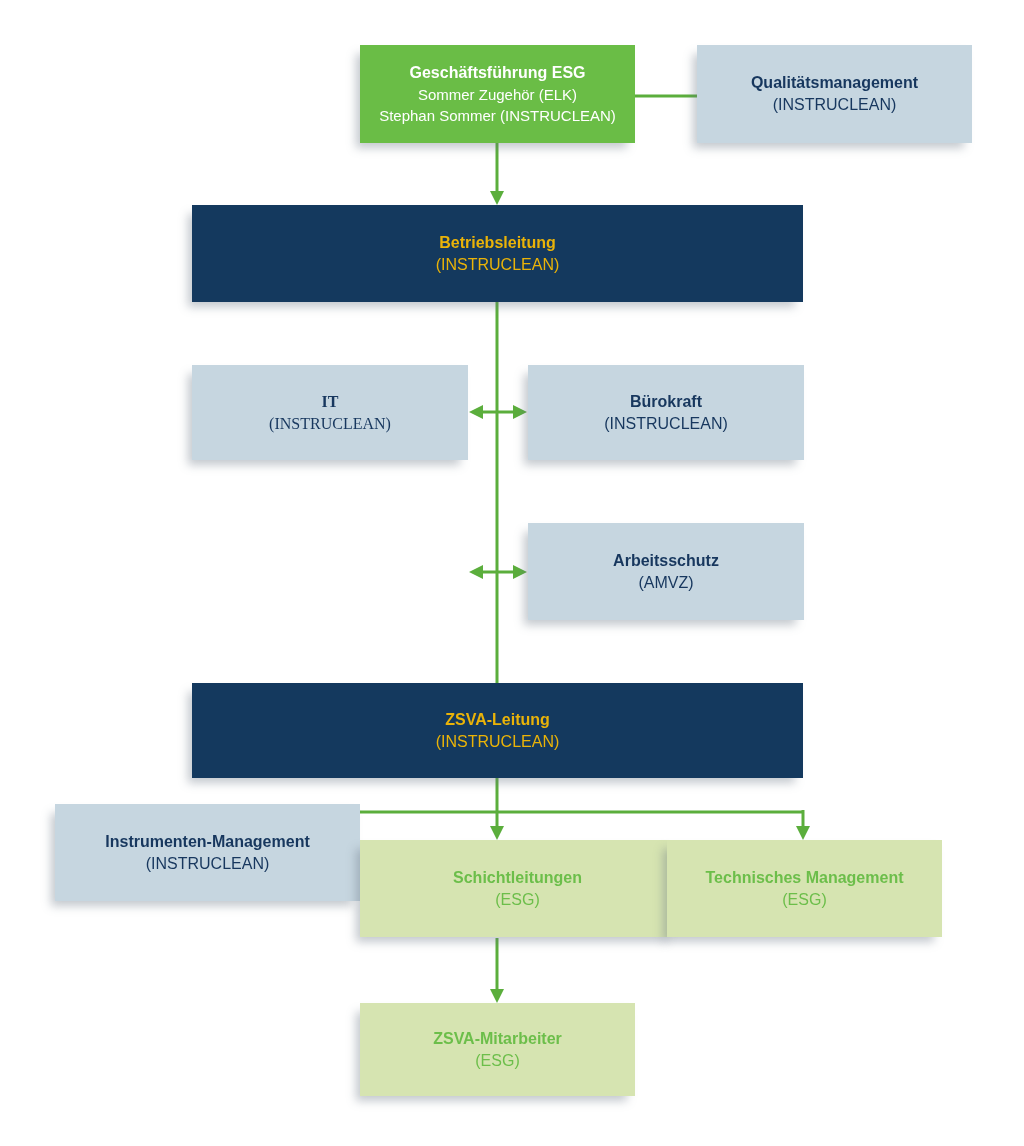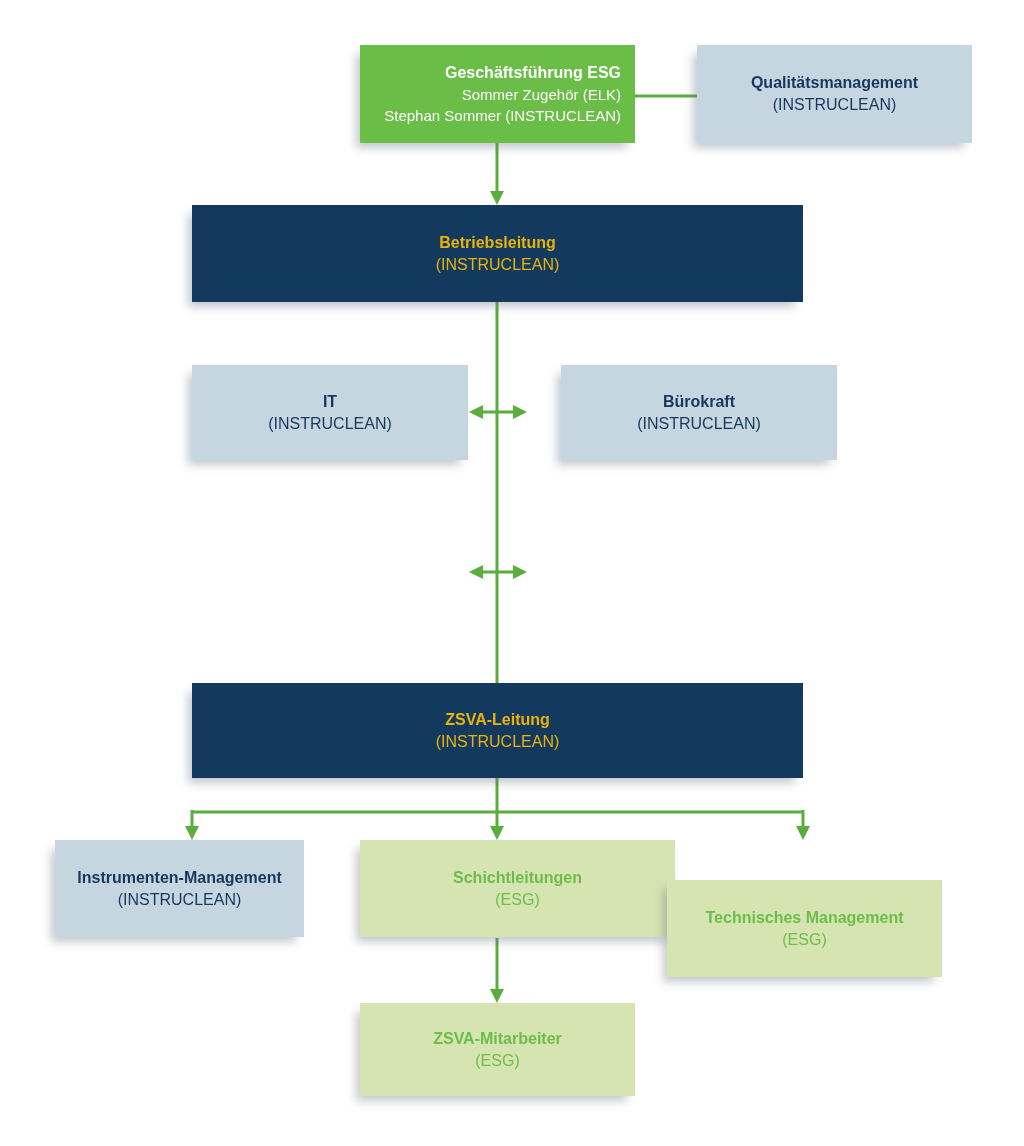--- a/index.html
+++ b/index.html
@@ -27,21 +27,21 @@
     position:absolute;
     display:flex;flex-direction:column;justify-content:center;align-items:center;
     text-align:center;
     box-sizing:border-box;
     padding:8px 14px;
     z-index:1;
     box-shadow:-6px 7px 9px -2px rgba(100,112,125,0.38);
   }
   .node .title{font-weight:bold;font-size:16px;line-height:22px;}
   .node .sub{font-weight:normal;font-size:16px;line-height:22px;}
-  .node.green{background:var(--green);color:#ffffff;align-items:flex-end;}
+  .node.green{background:var(--green);color:#ffffff;}
   .node.green .title{font-size:16px;}
   .node.green .sub{font-size:15px;line-height:21px;}
   .node.navy{background:var(--navy);color:#eab308;}
   .node.blue{background:var(--lightblue);color:var(--navytext);}
   .node.lightgreen{background:var(--lightgreen);color:var(--greentext);}
   svg line, svg path{stroke:var(--line);stroke-width:3;fill:none;}
   svg polygon{fill:var(--line);stroke:none;}
 </style>
 </head>
 <body>
@@ -101,48 +101,52 @@
   <div class="node blue" style="left:697px;top:45px;width:275px;height:98px;">
     <div class="title">Qualitätsmanagement</div>
     <div class="sub">(INSTRUCLEAN)</div>
   </div>
 
   <div class="node navy" style="left:192px;top:205px;width:611px;height:97px;">
     <div class="title">Betriebsleitung</div>
     <div class="sub">(INSTRUCLEAN)</div>
   </div>
 
-  <div class="node blue" style="left:192px;top:365px;width:276px;height:95px;">
+  <div class="node blue" style="left:192px;top:365px;width:276px;height:95px;font-family:Liberation Serif, serif;">
     <div class="title">IT</div>
     <div class="sub">(INSTRUCLEAN)</div>
   </div>
 
-  <div class="node blue" style="left:528px;top:365px;width:276px;height:95px;margin-left:33px;">
+  <div class="node blue" style="left:528px;top:365px;width:276px;height:95px;">
     <div class="title">Bürokraft</div>
     <div class="sub">(INSTRUCLEAN)</div>
   </div>
 
 
+  <div class="node blue" style="left:528px;top:523px;width:276px;height:97px;">
+    <div class="title">Arbeitsschutz</div>
+    <div class="sub">(AMVZ)</div>
+  </div>
 
   <div class="node navy" style="left:192px;top:683px;width:611px;height:95px;">
     <div class="title">ZSVA-Leitung</div>
     <div class="sub">(INSTRUCLEAN)</div>
   </div>
 
-  <div class="node blue" style="left:55px;top:840px;width:249px;height:97px;text-align:right;">
+  <div class="node blue" style="left:55px;top:804px;width:305px;height:97px;text-align:right;">
     <div class="title">Instrumenten-Management</div>
     <div class="sub">(INSTRUCLEAN)</div>
   </div>
 
   <div class="node lightgreen" style="left:360px;top:840px;width:315px;height:97px;">
     <div class="title">Schichtleitungen</div>
     <div class="sub">(ESG)</div>
   </div>
 
-  <div class="node lightgreen" style="left:667px;top:880px;width:275px;height:97px;text-align:center;">
+  <div class="node lightgreen" style="left:667px;top:840px;width:275px;height:97px;text-align:center;">
     <div class="title">Technisches Management</div>
     <div class="sub">(ESG)</div>
   </div>
 
   <div class="node lightgreen" style="left:360px;top:1003px;width:275px;height:93px;text-align:right;">
     <div class="title">ZSVA-Mitarbeiter</div>
     <div class="sub">(ESG)</div>
   </div>
 
 </div>

